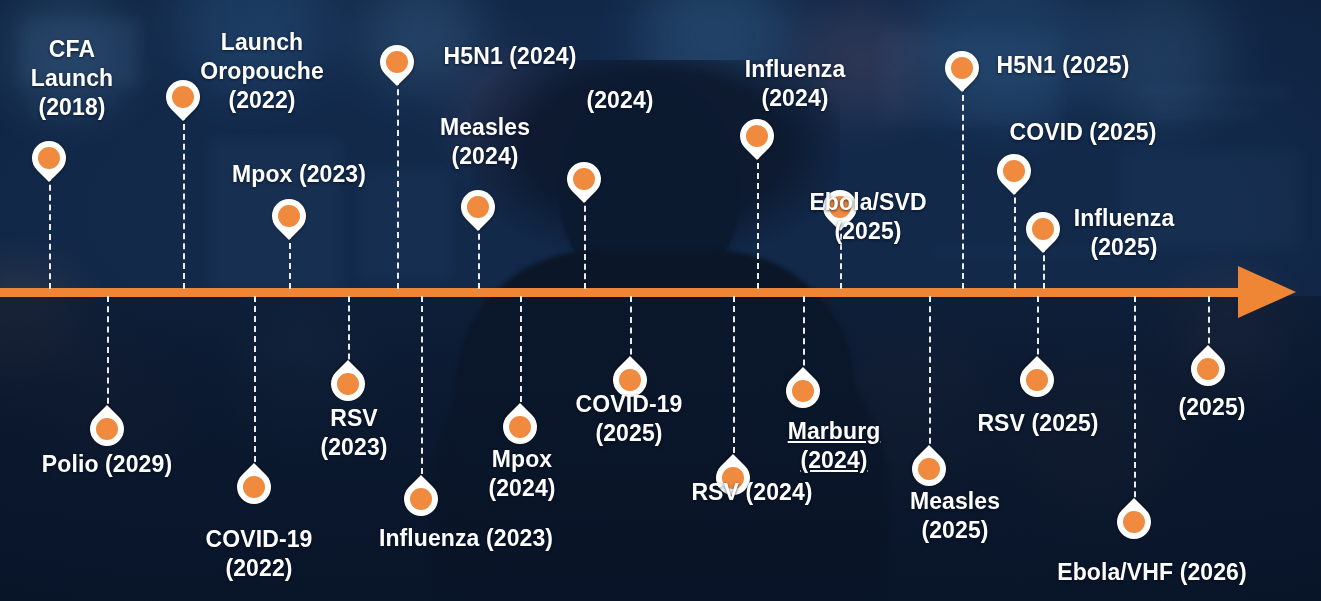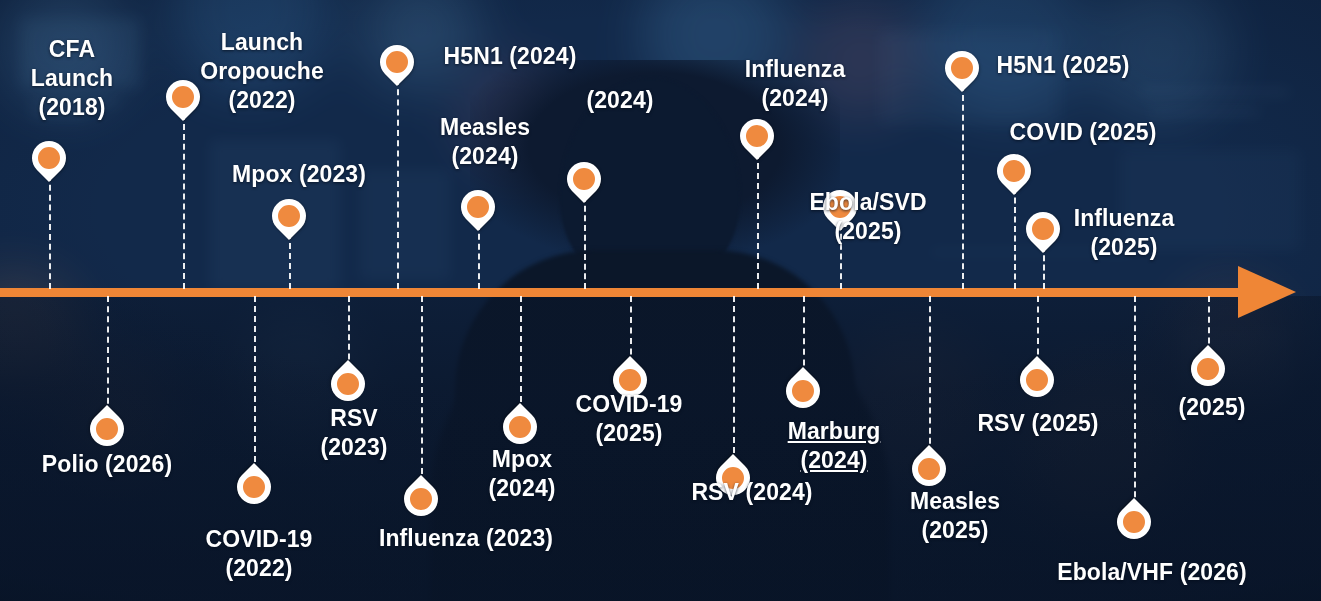--- a/index.html
+++ b/index.html
@@ -198,21 +198,21 @@
         <div class="pin up" style="left: 49px; top: 141px;">
           <div class="dot"></div>
         </div>
         <div class="lbl center" style="left: 72px; top: 35px;"><div>CFA</div><div>Launch</div><div>(2018)</div></div>
       </div>
       <div class="marker">
         <div class="stem" style="left: 107px; top: 296px; height: 118px;"></div>
         <div class="pin down" style="left: 107px; top: 412px;">
           <div class="dot"></div>
         </div>
-        <div class="lbl center" style="left: 107px; top: 450px;"><div>Polio (2026)</div></div>
+        <div class="lbl center" style="left: 107px; top: 450px;"><div>Polio (2029)</div></div>
       </div>
       <div class="marker">
         <div class="stem" style="left: 183px; top: 114px; height: 175px;"></div>
         <div class="pin up" style="left: 183px; top: 80px;">
           <div class="dot"></div>
         </div>
         <div class="lbl center" style="left: 262px; top: 28px;"><div>Launch</div><div>Oropouche</div><div>(2022)</div></div>
       </div>
       <div class="marker">
         <div class="stem" style="left: 254px; top: 296px; height: 176px;"></div>

